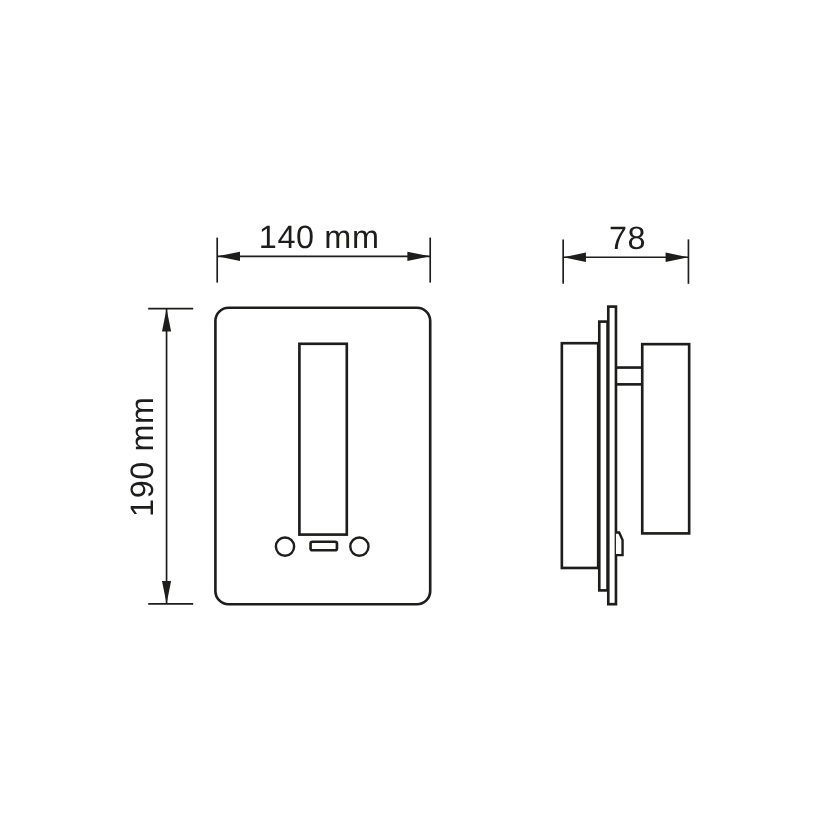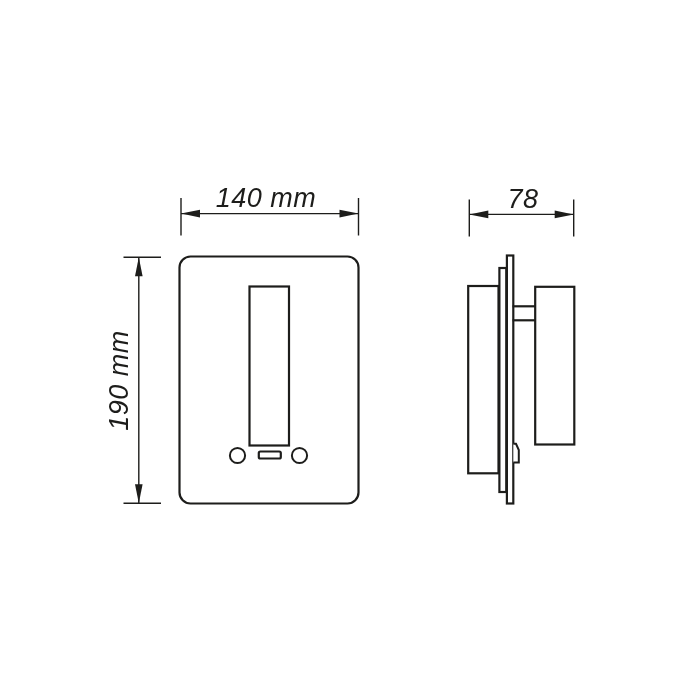--- a/index.html
+++ b/index.html
@@ -11,21 +11,20 @@
     padding: 0;
     width: 696px;
     height: 696px;
     background: var(--bg-color);
     overflow: hidden;
   }
   .canvas {
     width: 696px;
     height: 696px;
     position: relative;
-    font-style: italic;
   }
   svg { display: block; }
   .obj {
     fill: #ffffff;
     stroke: var(--line-color);
     stroke-width: 2.2;
   }
   .obj-line {
     fill: none;
     stroke: var(--line-color);

